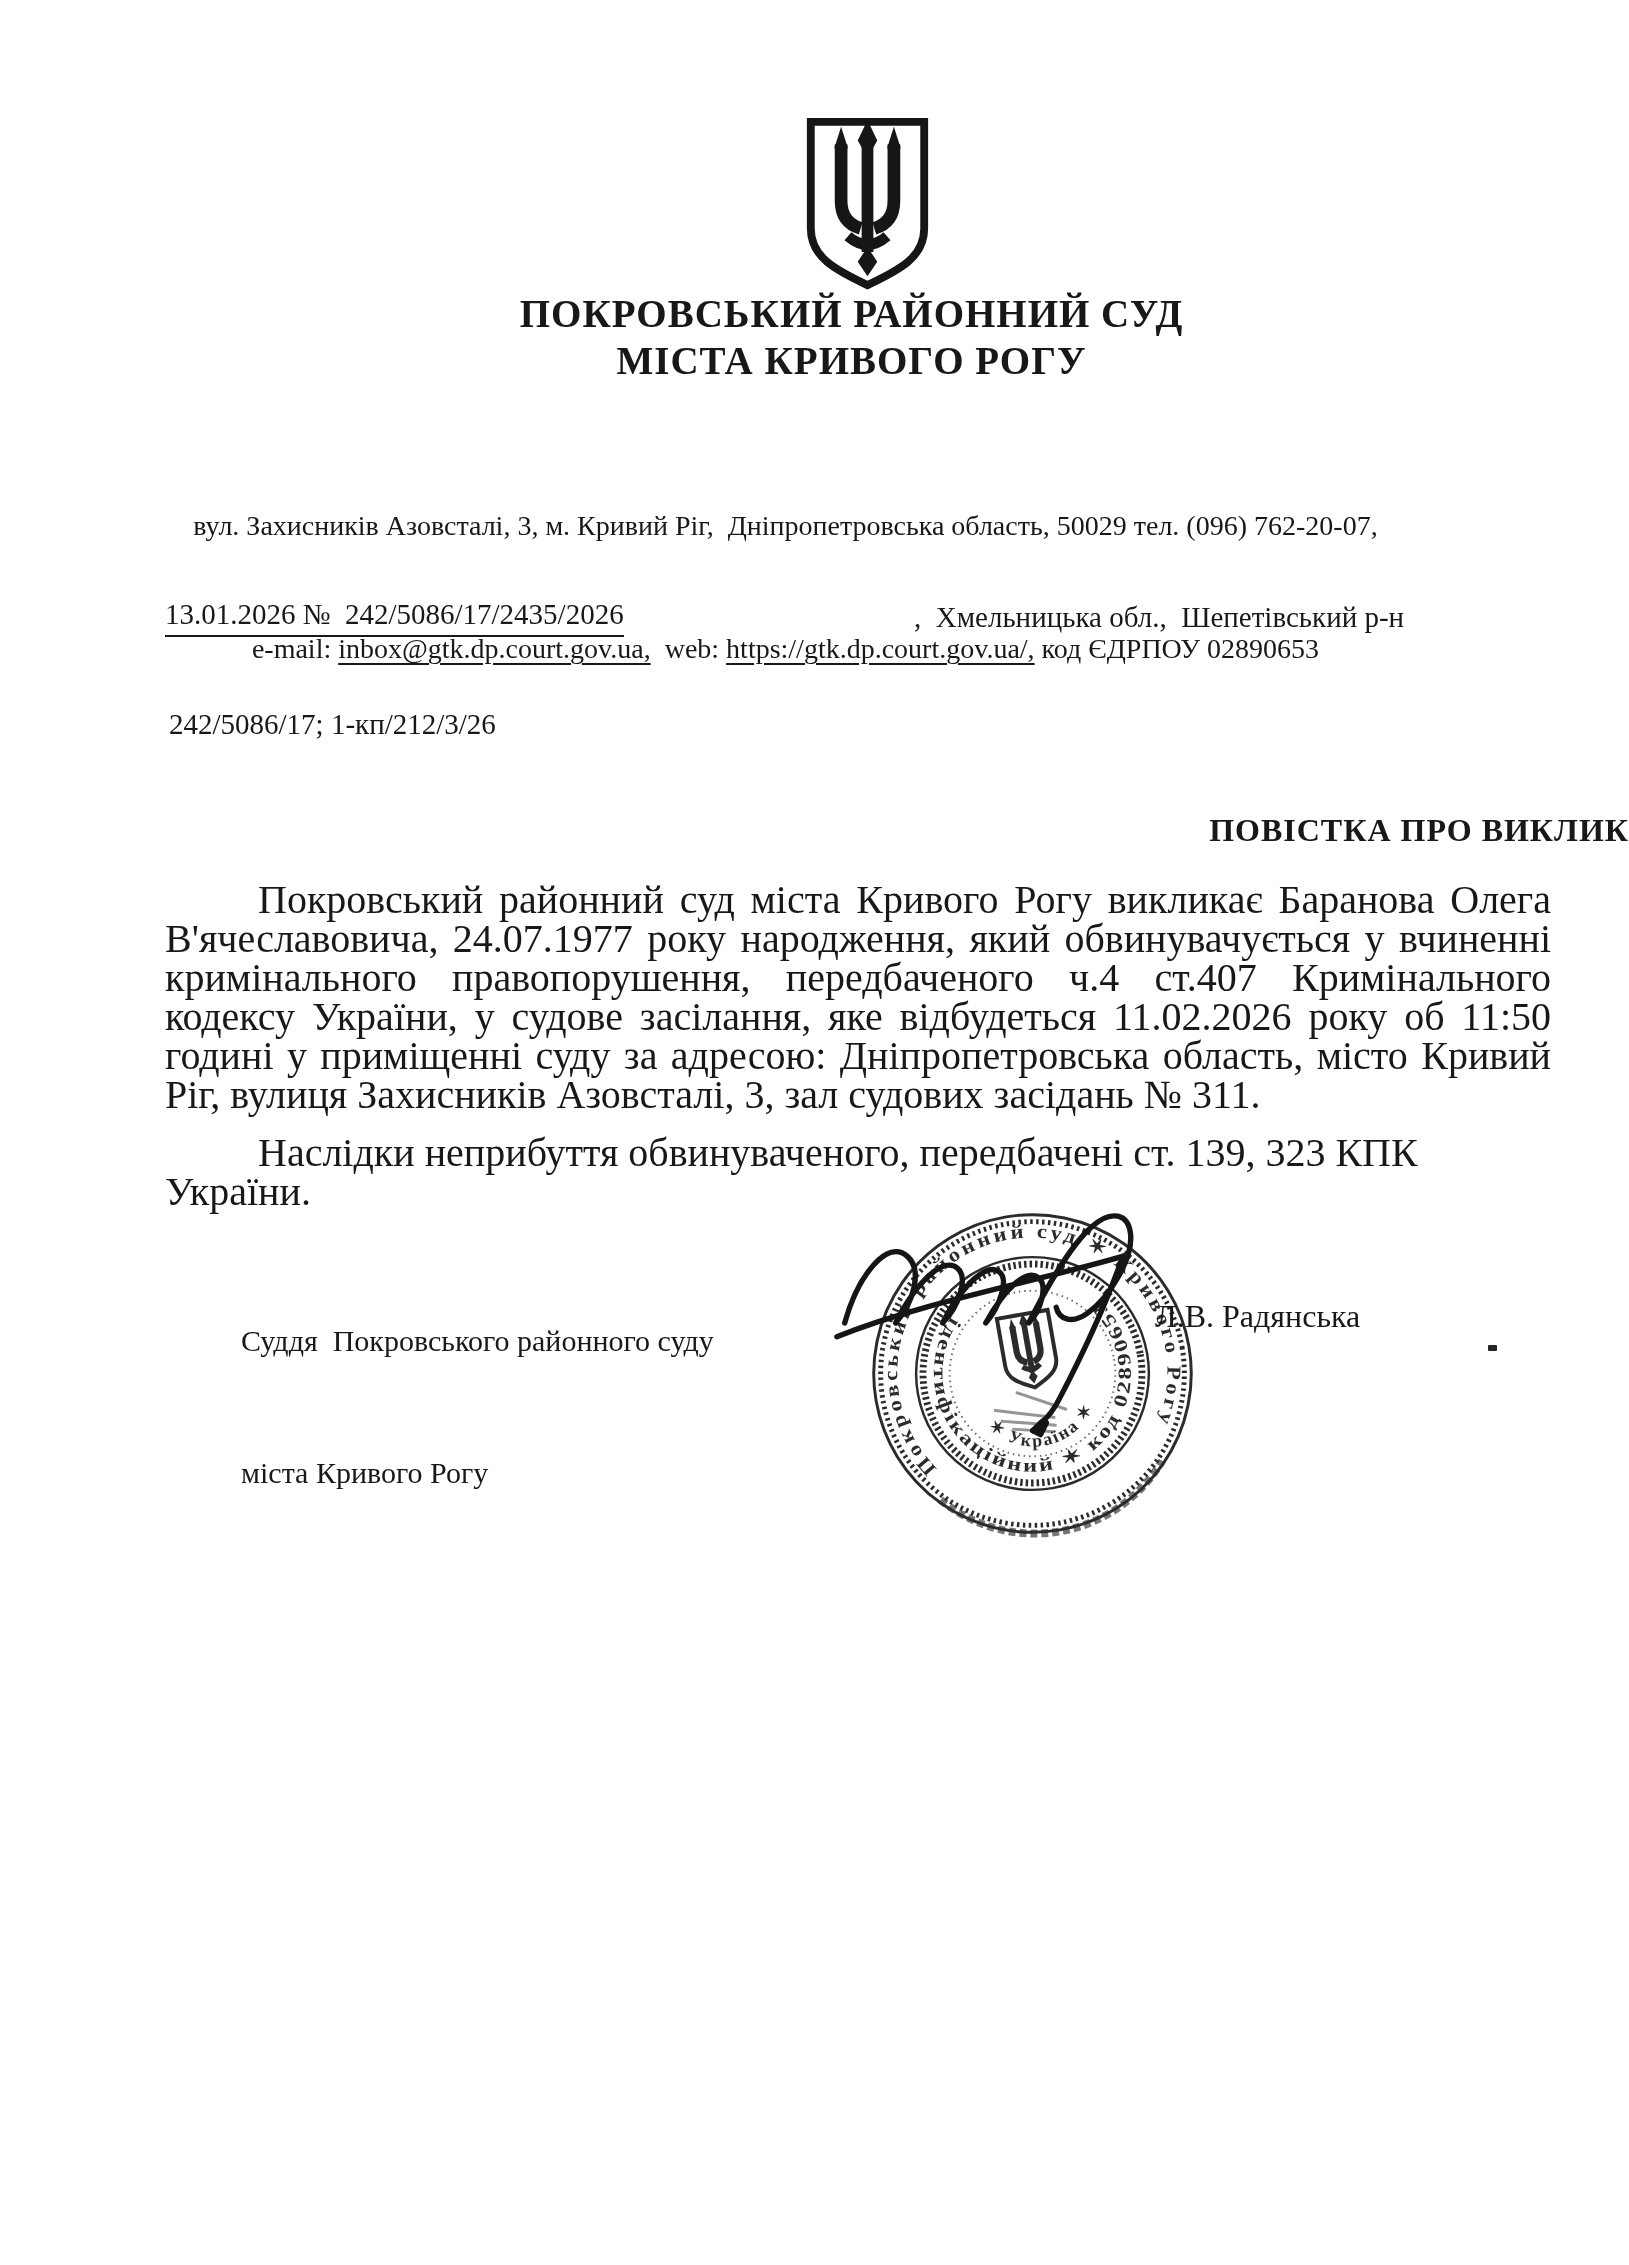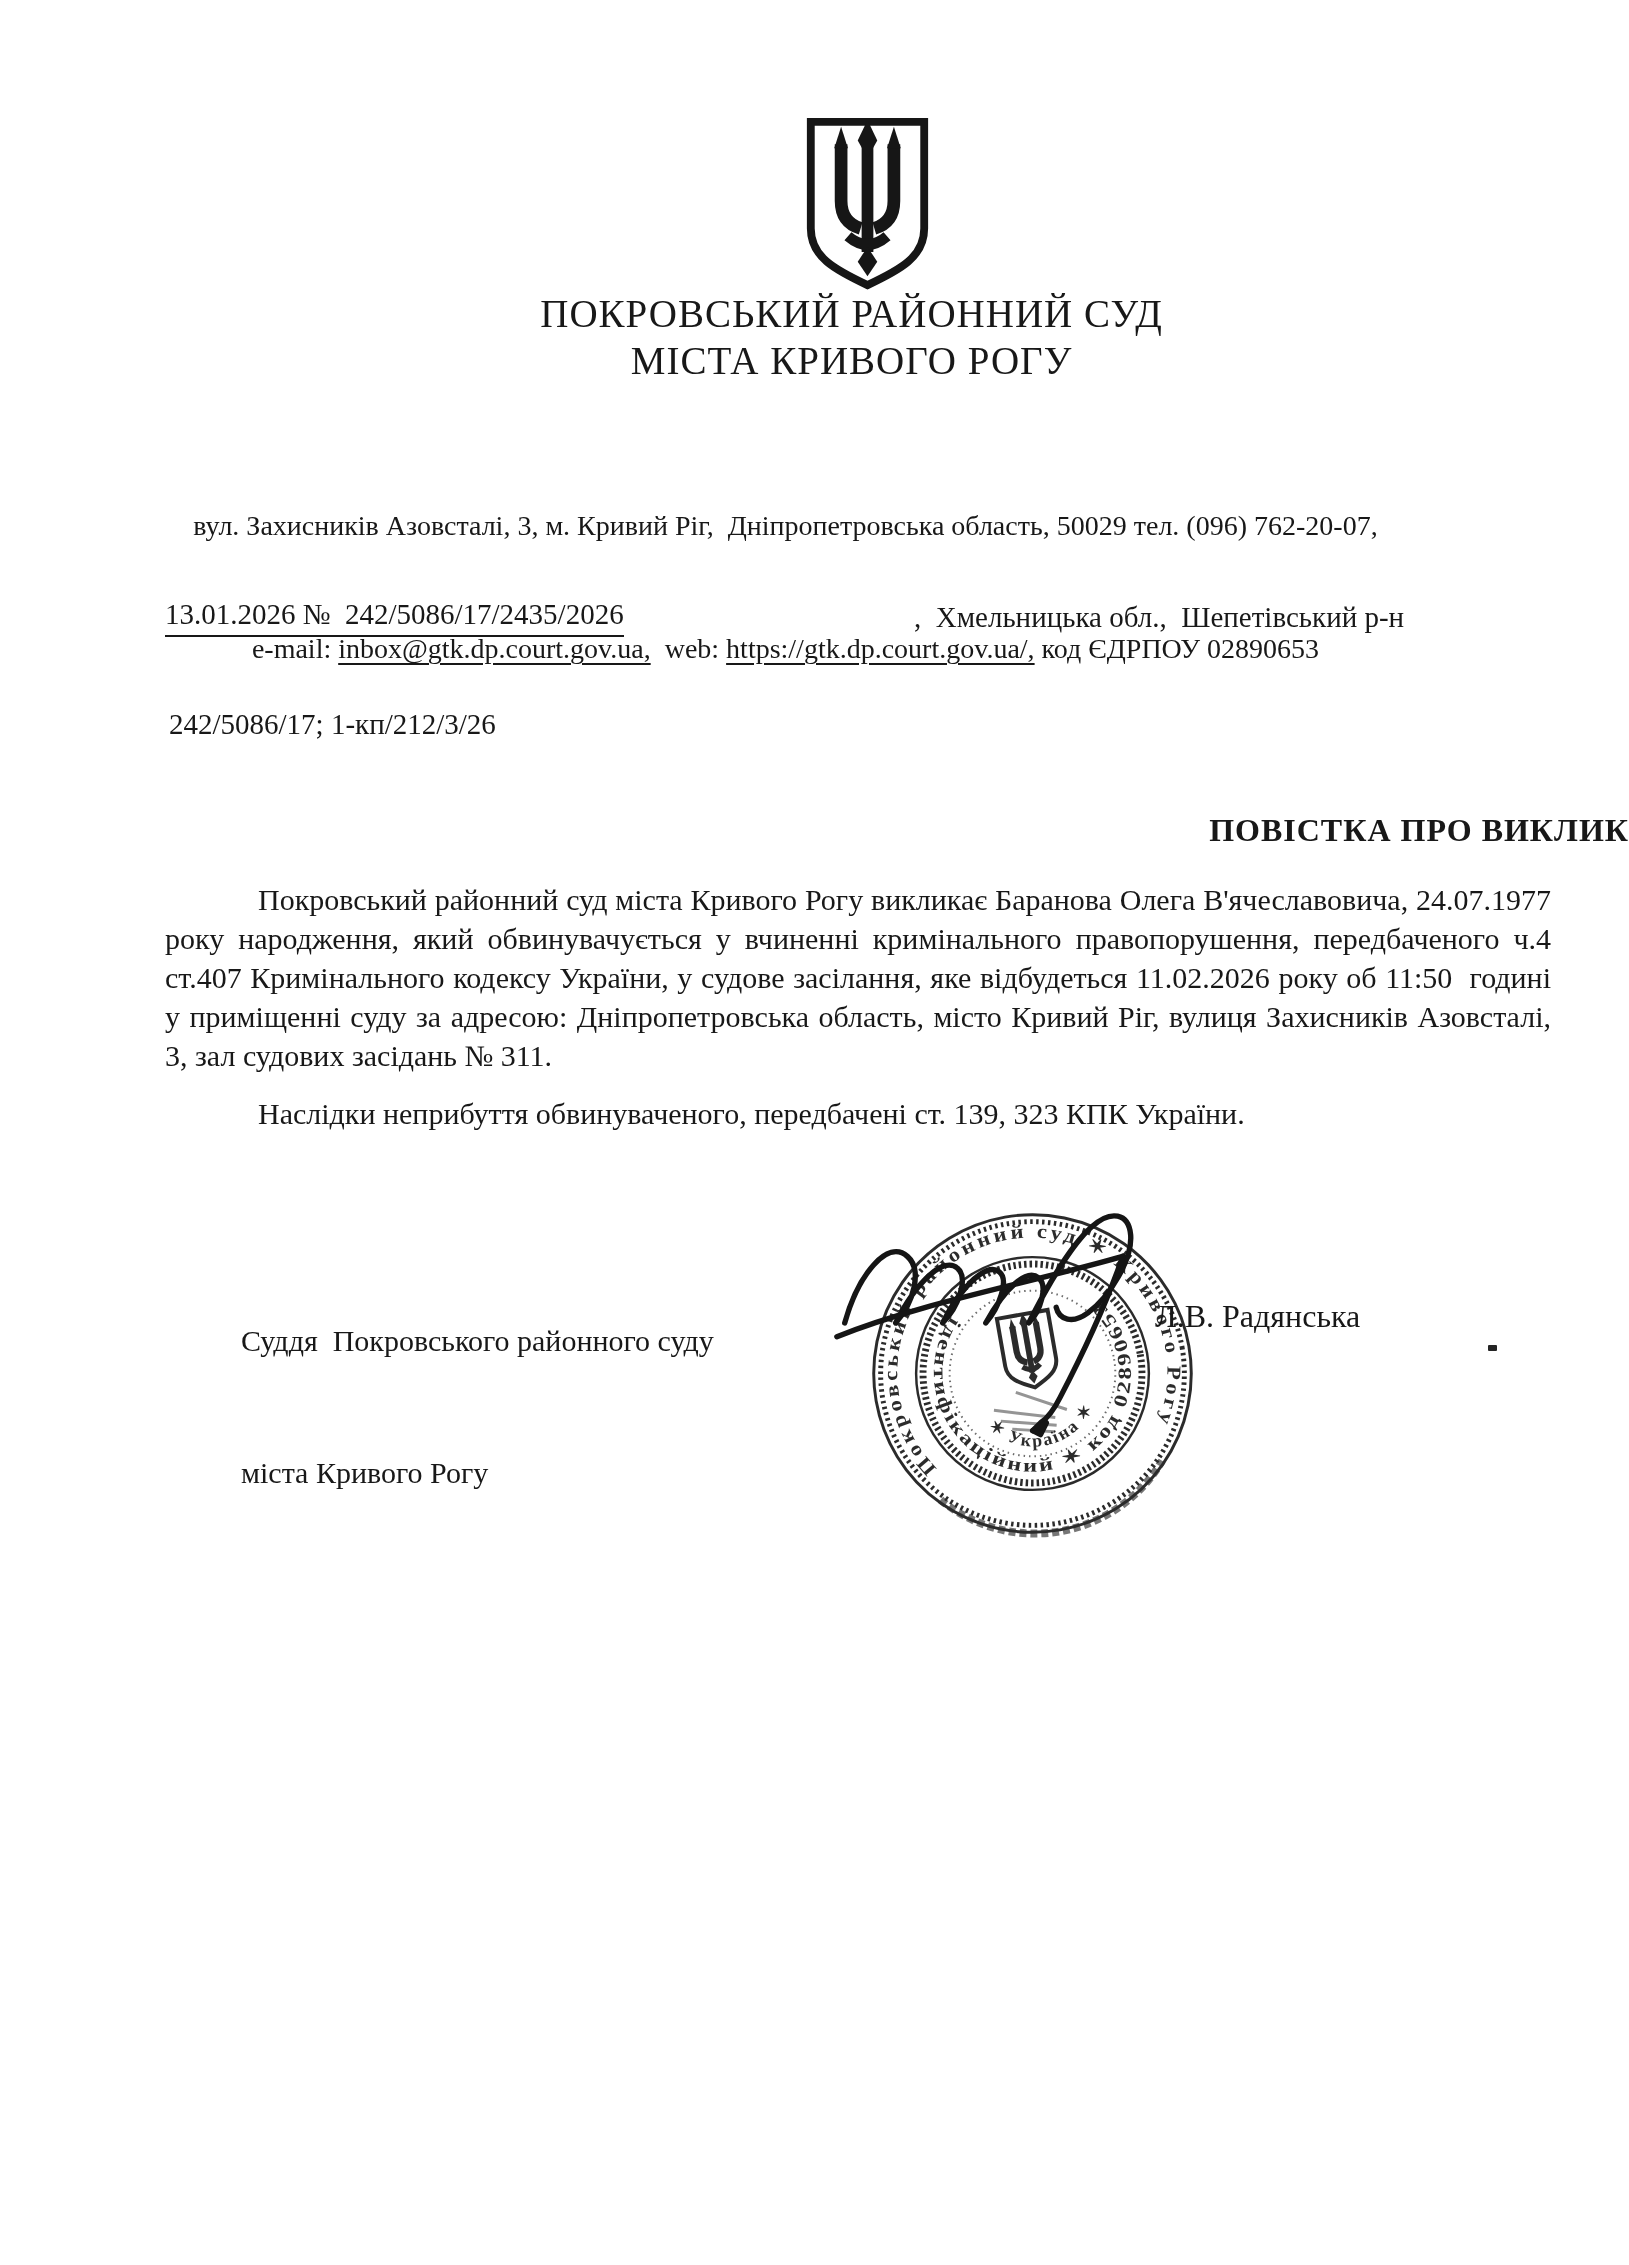--- a/index.html
+++ b/index.html
@@ -10,21 +10,21 @@
     background:#ffffff;
     font-family:"Liberation Serif","DejaVu Serif",serif;
     color:#181818;
     overflow:hidden;
   }
   
   .emblem{position:absolute;left:802px;top:114px;width:131px;height:178px;}
   .court-name{
     position:absolute;left:0;top:290px;width:1629px;
     padding-left:74px;box-sizing:border-box;
-    text-align:center;font-weight:normal;font-size:39px;line-height:47px;
+    text-align:center;font-weight:bold;font-size:39px;line-height:47px;
     letter-spacing:1px;
   }
   .address{
     position:absolute;left:0;top:423px;width:1481px;
     padding-left:90px;box-sizing:border-box;
     text-align:center;font-size:28px;line-height:41px;
     white-space:pre;
   }
   .u-link{text-decoration:underline;text-decoration-thickness:2px;text-underline-offset:4.9px;}
   
@@ -37,21 +37,21 @@
   .recipient{position:absolute;left:863px;top:596px;font-size:29px;line-height:43px;}
   .recipient .ind{padding-left:51px;white-space:pre;}
   
   .doc-title{
     position:absolute;left:0;top:792px;width:1629px;
     padding-left:102px;box-sizing:border-box;
     text-align:right;font-weight:bold;font-size:32px;letter-spacing:1px;margin-top:20px;
   }
   .body-text{position:absolute;left:165px;top:880px;width:1386px;}
   .body-text p{
-    margin:0;font-size:30px;line-height:39px;
+    margin:0;font-size:40px;line-height:39px;
     text-align:justify;text-indent:93px;white-space:pre-wrap;
   }
   .body-text p.consequences{margin-top:18.6px;text-align:left;}
   
   .judge-title{position:absolute;left:241px;top:1231px;font-size:30px;line-height:44px;white-space:pre;}
   .stamp{position:absolute;left:855px;top:1196px;width:355px;height:355px;opacity:.93;}
   .stamp text{font-family:"Liberation Serif","DejaVu Serif",serif;fill:#1c1c1c;}
   .scribble{position:absolute;left:831px;top:1174px;width:423px;height:294px;}
   .judge-name{position:absolute;left:1155px;top:1298px;font-size:32px;white-space:pre;}
   .speck{position:absolute;left:1488px;top:1345px;width:8.8px;height:5.9px;background:#242424;border-radius:1px;}

